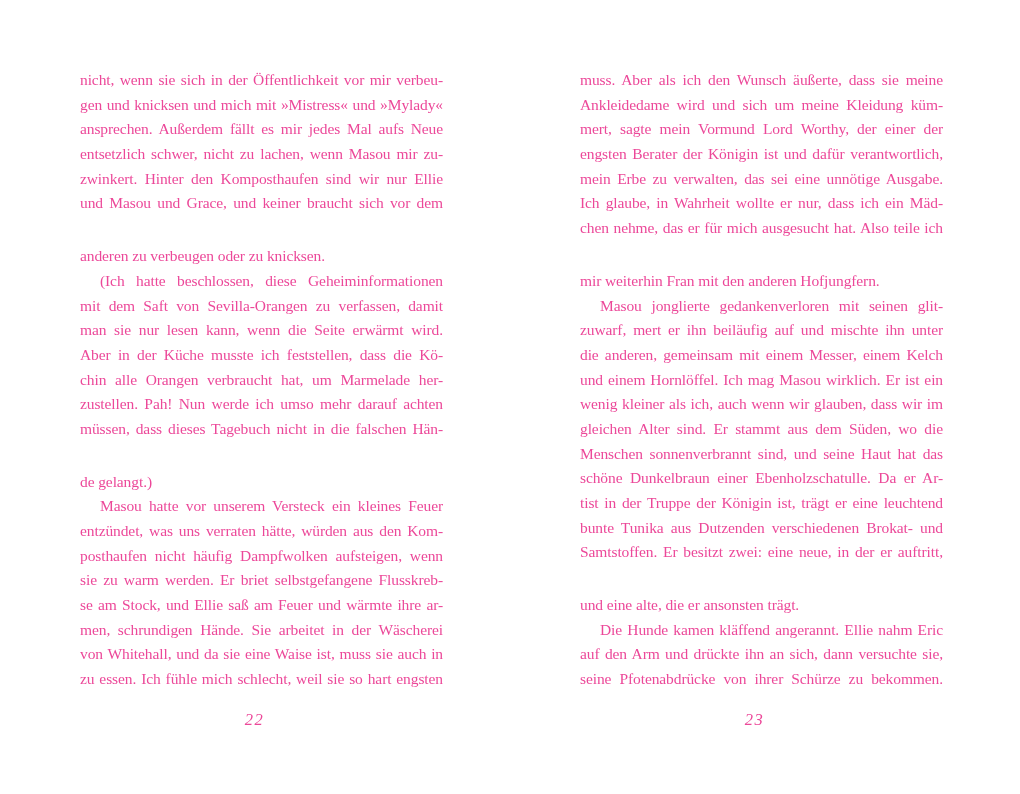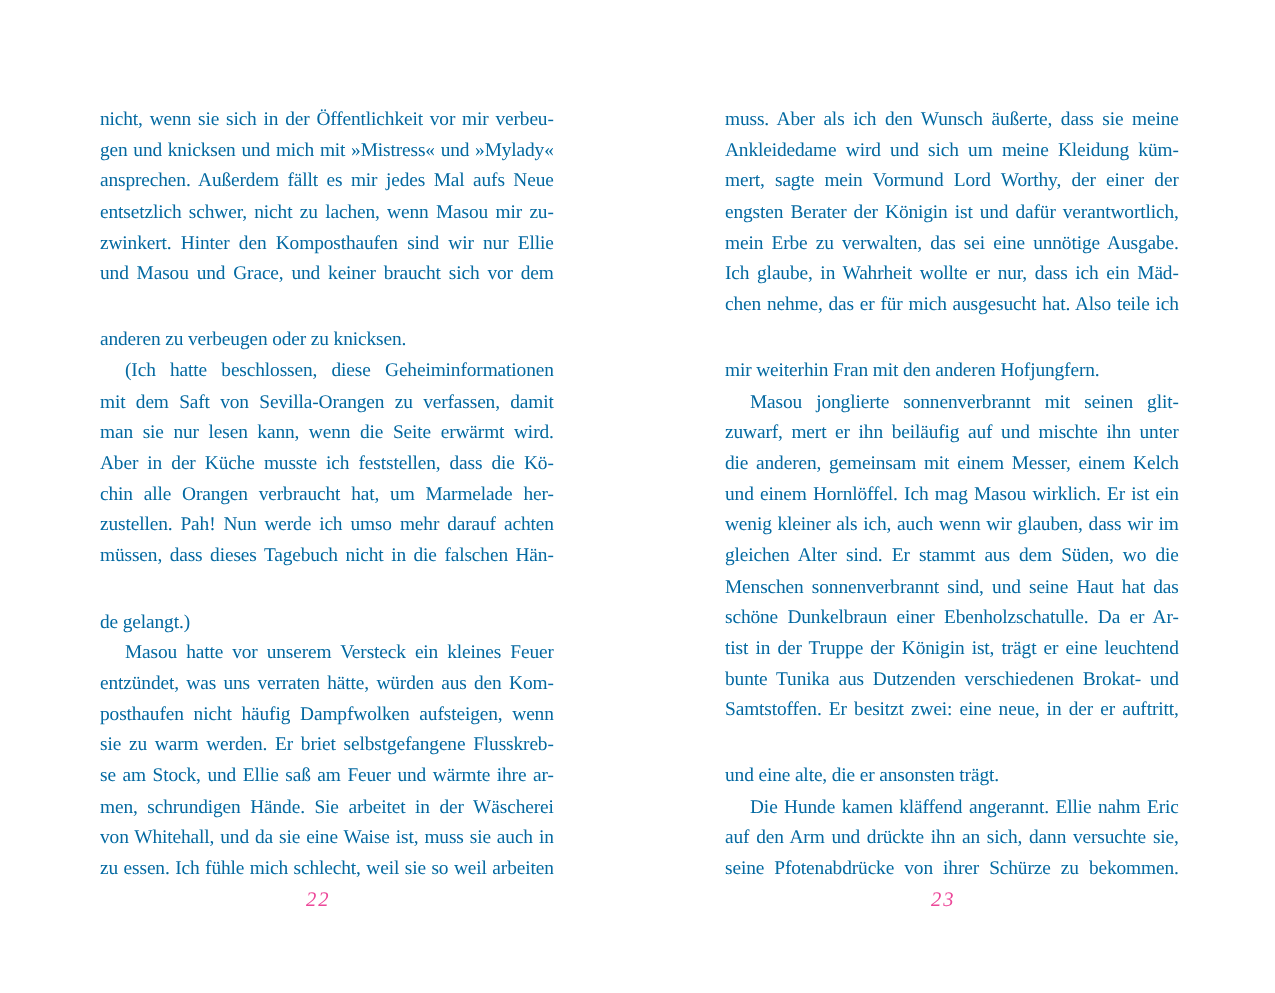--- a/index.html
+++ b/index.html
@@ -14,23 +14,23 @@
   }
   .spread {
     position: relative;
     width: 1020px;
     height: 794px;
     background: #ffffff;
     overflow: hidden;
   }
   .page-text {
     position: absolute;
-    top: 84px;
+    top: 68px;
     width: 363px;
-    color: #0369a1;
+    color: #ec4899;
     font-size: 15.5px;
     line-height: 24.7px;
     letter-spacing: -0.1px;
   }
   .page-text.left  { left: 80px; }
   .page-text.right { left: 580px; }
   .line {
     height: 24.7px;
     overflow: hidden;
     text-align: justify;
@@ -72,33 +72,33 @@
       <div class="line">zustellen. Pah! Nun werde ich umso mehr darauf achten</div>
       <div class="line">müssen, dass dieses Tagebuch nicht in die falschen Hän-</div>
       <div class="line end">de gelangt.)</div>
       <div class="line indent">Masou hatte vor unserem Versteck ein kleines Feuer</div>
       <div class="line">entzündet, was uns verraten hätte, würden aus den Kom-</div>
       <div class="line">posthaufen nicht häufig Dampfwolken aufsteigen, wenn</div>
       <div class="line">sie zu warm werden. Er briet selbstgefangene Flusskreb-</div>
       <div class="line">se am Stock, und Ellie saß am Feuer und wärmte ihre ar-</div>
       <div class="line">men, schrundigen Hände. Sie arbeitet in der Wäscherei</div>
       <div class="line">von Whitehall, und da sie eine Waise ist, muss sie auch in</div>
-      <div class="line">zu essen. Ich fühle mich schlecht, weil sie so weil arbeiten</div>
+      <div class="line">zu essen. Ich fühle mich schlecht, weil sie so hart engsten</div>
     </div>
 
   <div class="page-text right">
       <div class="line">muss. Aber als ich den Wunsch äußerte, dass sie meine</div>
       <div class="line">Ankleidedame wird und sich um meine Kleidung küm-</div>
       <div class="line">mert, sagte mein Vormund Lord Worthy, der einer der</div>
       <div class="line">engsten Berater der Königin ist und dafür verantwortlich,</div>
       <div class="line">mein Erbe zu verwalten, das sei eine unnötige Ausgabe.</div>
       <div class="line">Ich glaube, in Wahrheit wollte er nur, dass ich ein Mäd-</div>
       <div class="line">chen nehme, das er für mich ausgesucht hat. Also teile ich</div>
       <div class="line end">mir weiterhin Fran mit den anderen Hofjungfern.</div>
-      <div class="line indent">Masou jonglierte sonnenverbrannt mit seinen glit-</div>
+      <div class="line indent">Masou jonglierte gedankenverloren mit seinen glit-</div>
       <div class="line">zuwarf, mert er ihn beiläufig auf und mischte ihn unter</div>
       <div class="line">die anderen, gemeinsam mit einem Messer, einem Kelch</div>
       <div class="line">und einem Hornlöffel. Ich mag Masou wirklich. Er ist ein</div>
       <div class="line">wenig kleiner als ich, auch wenn wir glauben, dass wir im</div>
       <div class="line">gleichen Alter sind. Er stammt aus dem Süden, wo die</div>
       <div class="line">Menschen sonnenverbrannt sind, und seine Haut hat das</div>
       <div class="line">schöne Dunkelbraun einer Ebenholzschatulle. Da er Ar-</div>
       <div class="line">tist in der Truppe der Königin ist, trägt er eine leuchtend</div>
       <div class="line">bunte Tunika aus Dutzenden verschiedenen Brokat- und</div>
       <div class="line">Samtstoffen. Er besitzt zwei: eine neue, in der er auftritt,</div>

